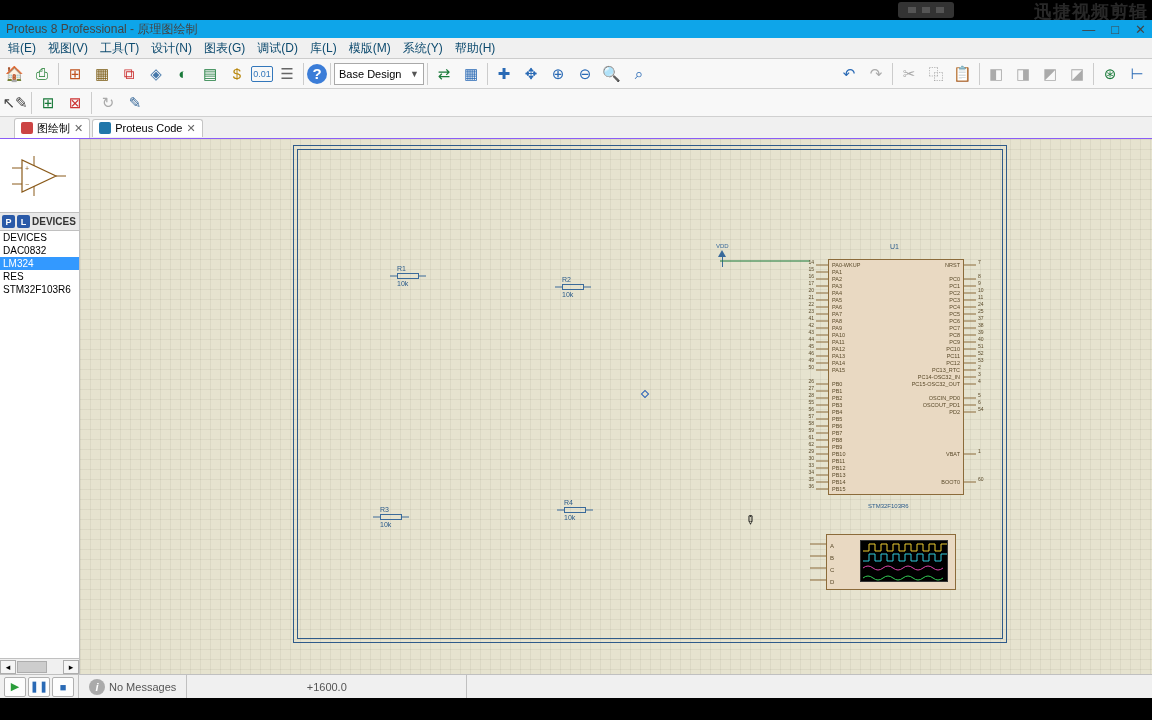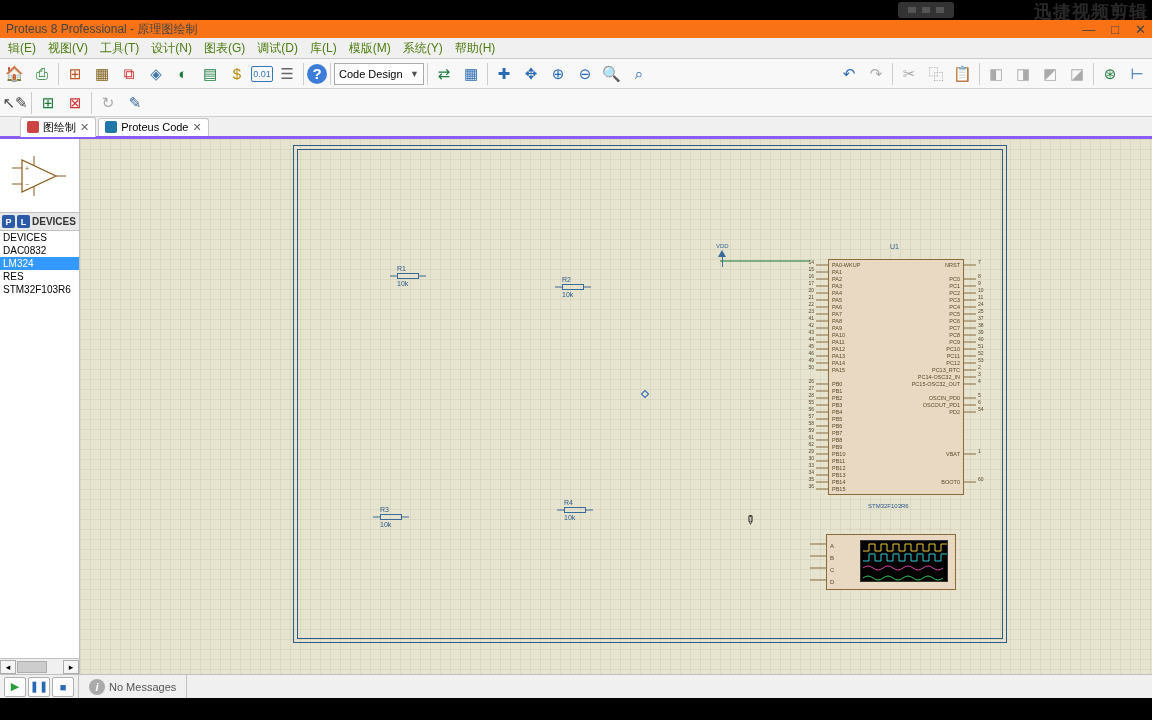--- a/index.html
+++ b/index.html
@@ -1,33 +1,33 @@
 <!DOCTYPE html>
 <html><head>
 <meta charset="utf-8">
 <style>
 * { margin: 0; padding: 0; box-sizing: border-box; font-family: "Microsoft YaHei", Arial, sans-serif; }
 body { background: #000; width: 1152px; height: 720px; overflow: hidden; position: relative; }
 .window-wrapper { position: absolute; top: 20px; left: 0; width: 1152px; height: 678px; background: #fff; display: flex; flex-direction: column; }
 
-.title-bar { height: 18px; background: #f97316; display: flex; align-items: center; padding: 0 6px; font-size: 12px; color: #444; }
+.title-bar { height: 18px; background: #0ea5e9; display: flex; align-items: center; padding: 0 6px; font-size: 12px; color: #444; }
 .title-bar .win-controls { margin-left: auto; display: flex; gap: 16px; font-size: 13px; color: #444; }
 
-.menu-bar { height: 21px; background: #f0f0f0; border-bottom: 1px solid #ccc; display: flex; align-items: center; padding: 0 2px; font-size: 12px; color: #4d7c0f; }
+.menu-bar { height: 21px; background: #f0f0f0; border-bottom: 1px solid #ccc; display: flex; align-items: center; padding: 0 2px; font-size: 12px; color: #0c4a6e; }
 .menu-bar span { padding: 2px 6px; cursor: default; }
 
 .main-toolbar { height: 30px; background: #f8f8f8; border-bottom: 1px solid #d0d0d0; display: flex; align-items: center; padding: 0 2px; gap: 1px; }
 .tb-btn { width: 26px; height: 26px; display: flex; align-items: center; justify-content: center; font-size: 15px; color: #555; border-radius: 2px; }
 .tb-sep { width: 1px; height: 22px; background: #ccc; margin: 0 2px; }
 .combo-box { width: 90px; height: 22px; border: 1px solid #a9a9a9; background: #fff; font-size: 11px; display: flex; align-items: center; padding: 0 4px; justify-content: space-between; }
 .combo-box .arrow { font-size: 9px; color: #555; }
 
 .sub-toolbar { height: 28px; background: #f8f8f8; border-bottom: 1px solid #d0d0d0; display: flex; align-items: center; padding: 0 2px; gap: 1px; }
 
-.tabs-bar { height: 22px; background: #f0f0f0; border-bottom: 3px solid #8b5cf6; display: flex; align-items: center; padding: 0 20px; font-size: 11px; }
+.tabs-bar { height: 22px; background: #f0f0f0; border-bottom: 1px solid #8b5cf6; display: flex; align-items: center; padding: 0 14px; font-size: 11px; }
 .tab { display: flex; align-items: center; gap: 4px; padding: 2px 6px; border: 1px solid #c5c5c5; background: #fff; margin-right: 2px; border-radius: 3px 3px 0 0; border-bottom: none; }
 .tab .close { font-size: 11px; color: #666; }
 .tab .ticon { width: 12px; height: 12px; display:inline-block; }
 
 .workspace { flex: 1; display: flex; overflow: hidden; }
 
 .left-panel { width: 80px; background: #f0f0f0; display: flex; flex-direction: column; border-right: 1px solid #c0c0c0; }
 .preview-box { height: 74px; border-bottom: 1px solid #c0c0c0; background: #fff; display: flex; align-items: center; justify-content: center; position: relative; }
 .opamp-svg { width: 60px; height: 44px; }
 .devices-header { height: 18px; background: #e8e8e8; border-bottom: 1px solid #c0c0c0; font-size: 10px; display: flex; align-items: center; padding: 0 2px; gap: 2px; font-weight: bold; }
@@ -140,21 +140,21 @@
     <div class="tb-btn" style="color:#4477aa">◈</div>
     <div class="tb-btn" style="color:#1a7a3a">◐</div>
     <div class="tb-btn" style="color:#1a7a3a">▤</div>
     <div class="tb-btn" style="color:#b8860b">$</div>
     <div class="tb-btn" style="color:#3377bb;border:1px solid #3377bb;width:22px;height:16px;font-size:9px">0.01</div>
     <div class="tb-btn" style="color:#666">☰</div>
     <div class="tb-sep"></div>
     <div class="tb-btn" style="color:#fff;background:#3b7dd8;border-radius:50%;width:20px;height:20px;font-weight:bold">?</div>
     <div class="tb-sep"></div>
     <div class="combo-box">
-      <span>Code Design</span>
+      <span>Base Design</span>
       <span class="arrow">▼</span>
     </div>
     <div class="tb-sep"></div>
     <div class="tb-btn" style="color:#1a7a3a">⇄</div>
     <div class="tb-btn" style="color:#2a6ab5">▦</div>
     <div class="tb-sep"></div>
     <div class="tb-btn" style="color:#2a6ab5">✚</div>
     <div class="tb-btn" style="color:#2a6ab5">✥</div>
     <div class="tb-btn" style="color:#2a6ab5">⊕</div>
     <div class="tb-btn" style="color:#2a6ab5">⊖</div>
@@ -478,18 +478,19 @@
   <div class="status-bar">
     <div class="sim-controls">
       <div class="sim-btn play">▶</div>
       <div class="sim-btn pause">❚❚</div>
       <div class="sim-btn stop">■</div>
     </div>
     <div class="status-cell" style="flex:0 0 auto">
       <span class="info-icon">i</span>
       <span>No Messages</span>
     </div>
+    <div class="status-cell" style="flex:0 0 280px;justify-content:center">+1600.0</div>
     <div class="status-cell" style="flex:0 0 180px"></div>
   </div>
 
 </div>
 
 <div class="bottom-black"></div>
 
 </body></html>

